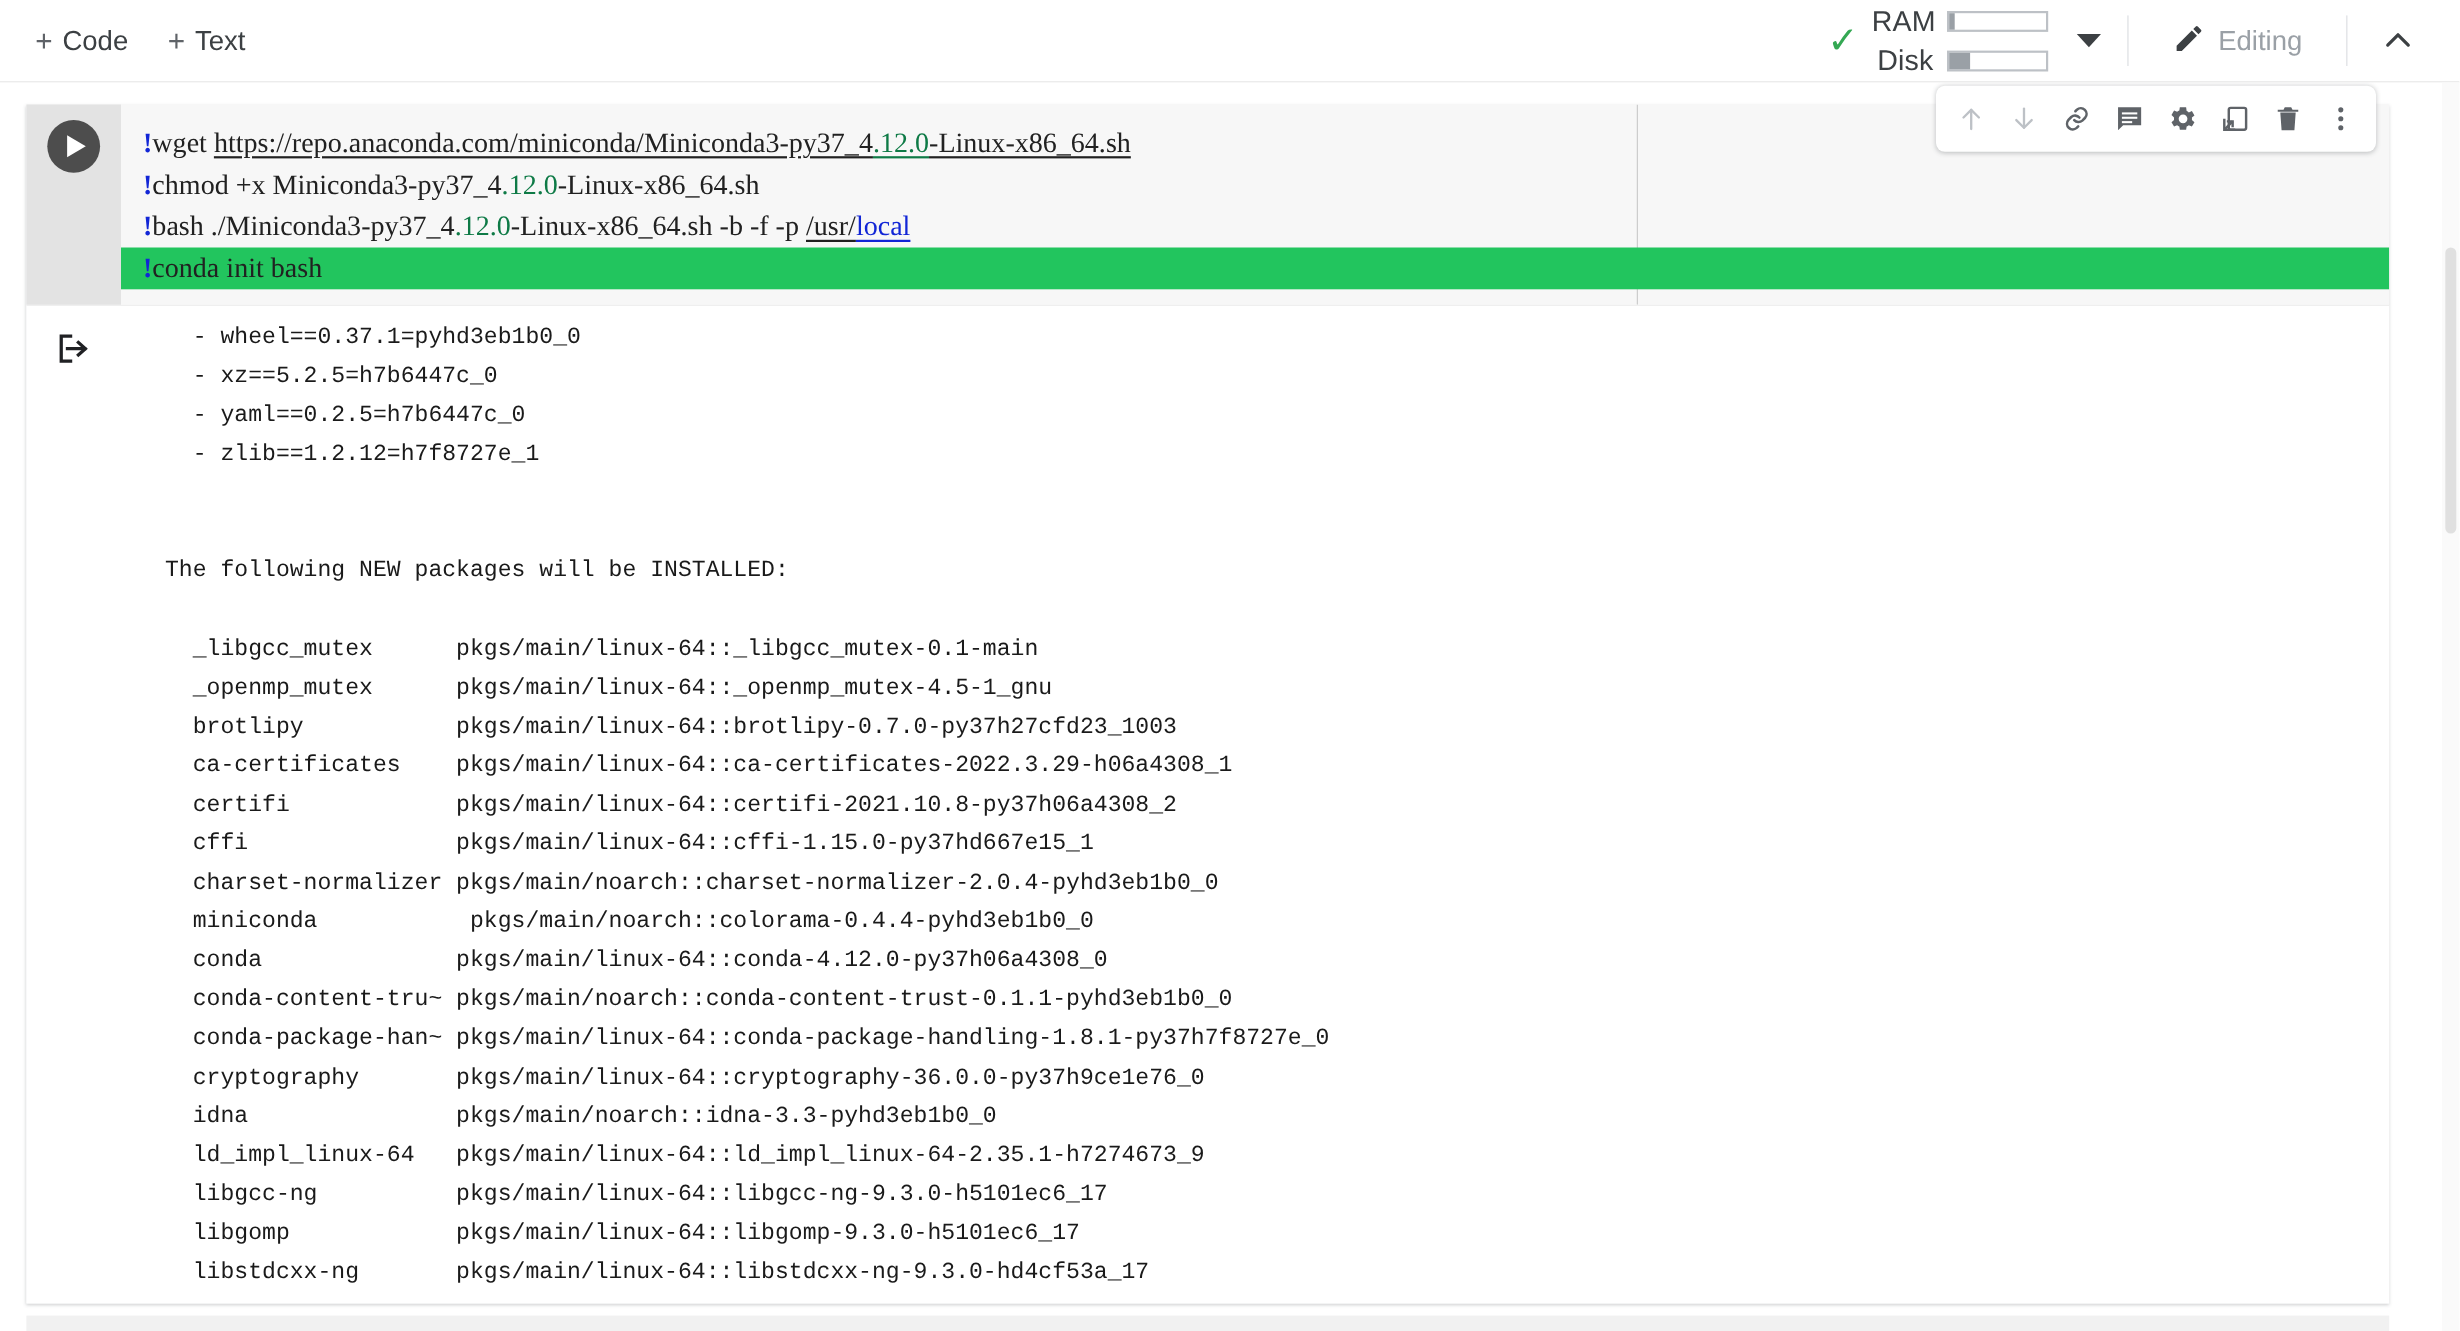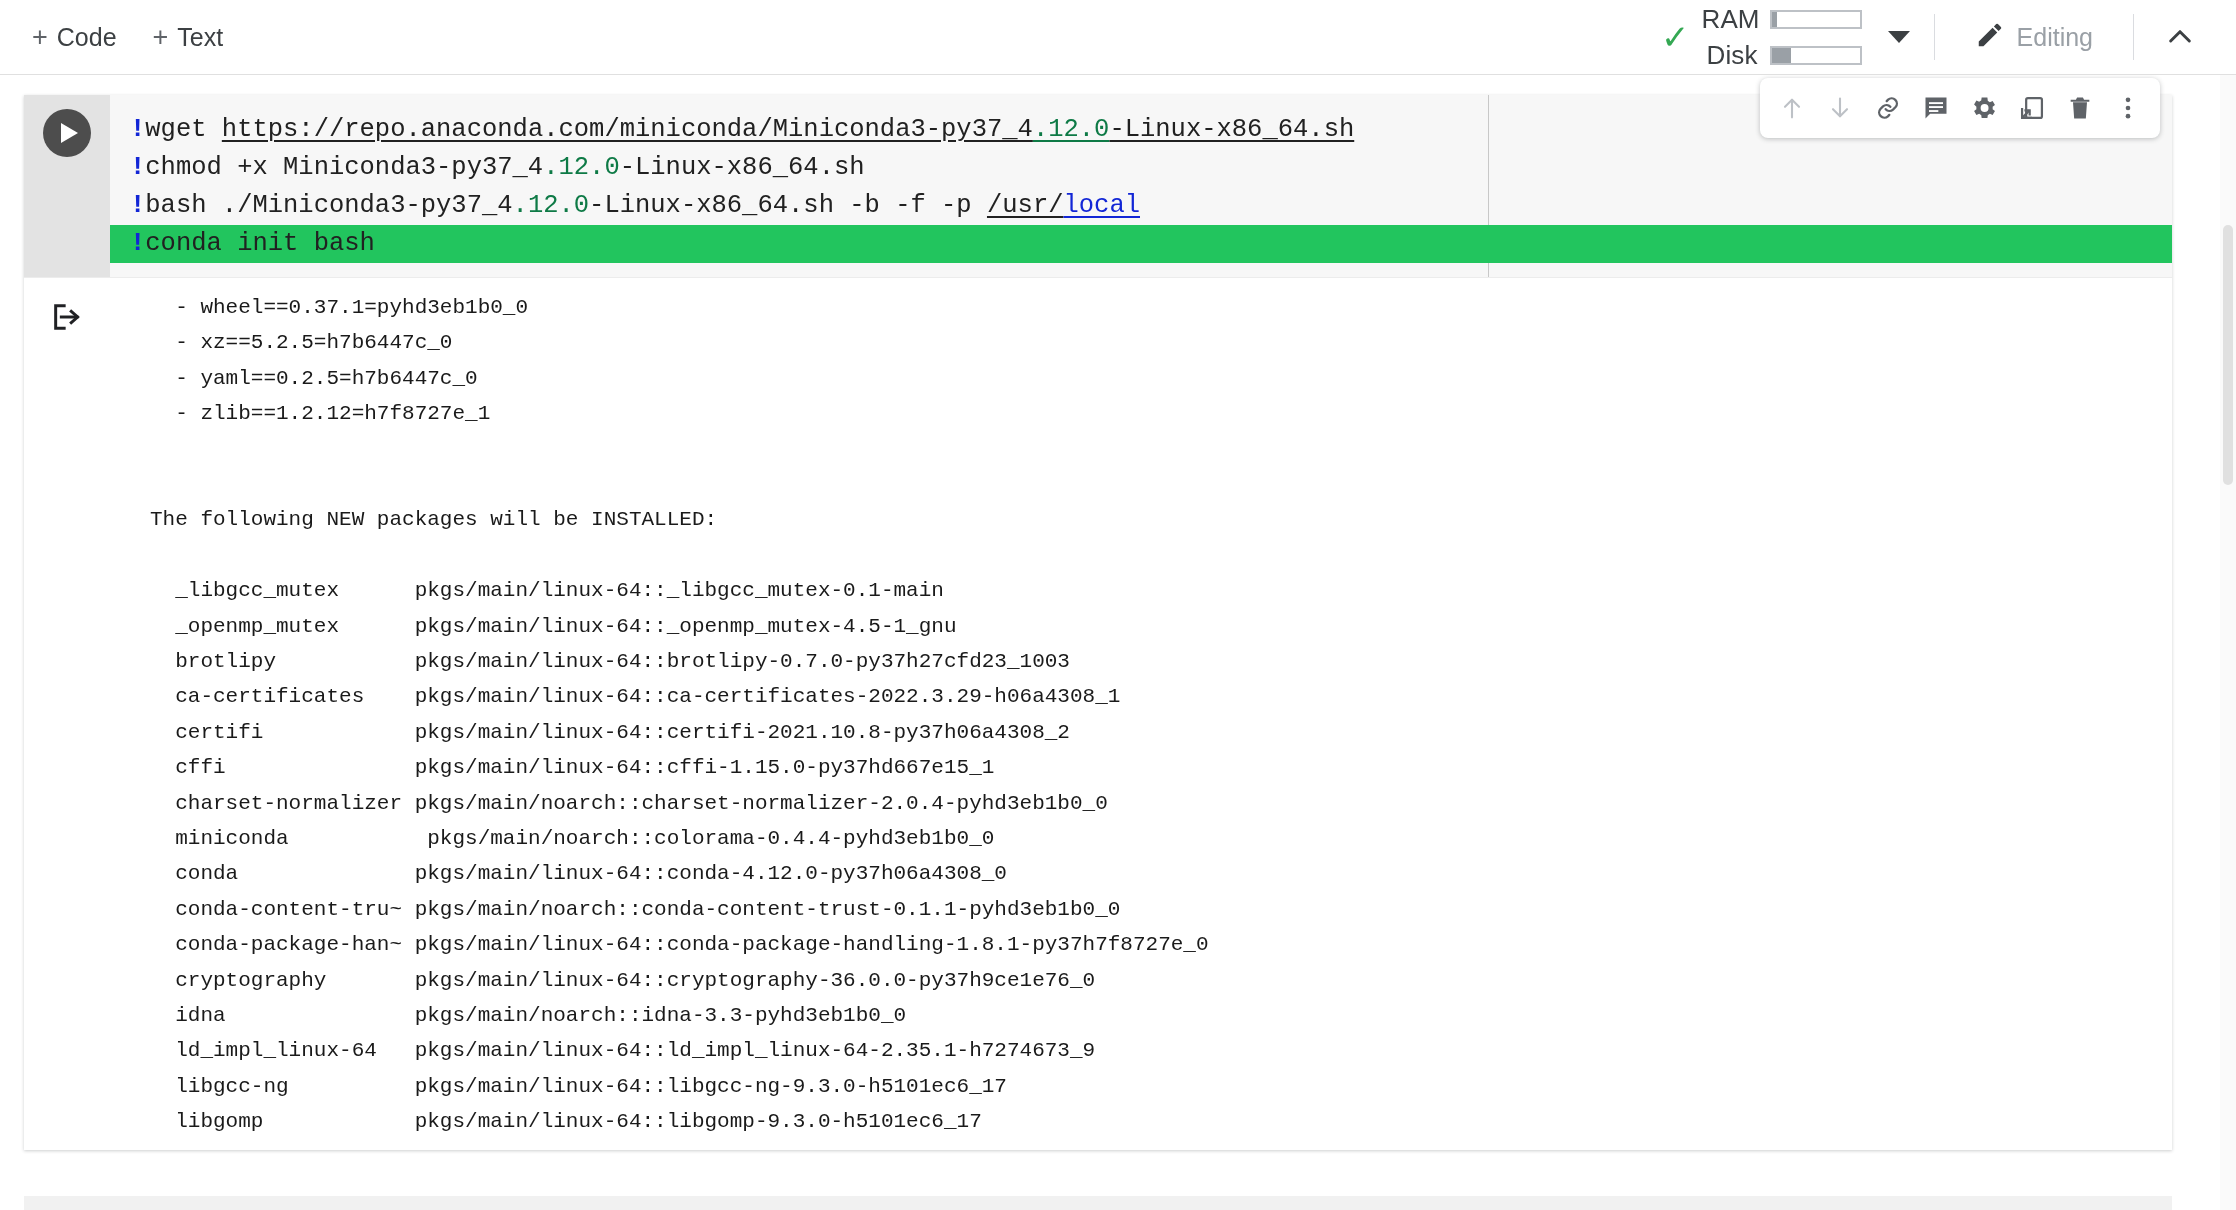--- a/index.html
+++ b/index.html
@@ -62,21 +62,21 @@
     display:flex; justify-content:center; padding-top: 14px;
   }
   .run-btn {
     width:48px;height:48px;border-radius:50%;background:#4d4d4d;
     display:flex;align-items:center;justify-content:center;cursor:pointer;
   }
   .run-tri { width:0;height:0;border-left:17px solid #fff;border-top:10px solid transparent;border-bottom:10px solid transparent; margin-left:5px;}
   .code-area { flex:1; position:relative; padding: 16px 0 14px 0; overflow:hidden; }
   .ruler { position:absolute; top:0; bottom:0; left: 1378px; width:1px; background:#c8c8c8; }
   .code-line {
-    font-family: Liberation Mono, monospace;
+    font-family: Liberation Serif, serif;
     font-size: 25.5px; line-height: 38px; white-space: pre;
     padding-left: 20px; color:#212121; position:relative; z-index:2;
   }
   .code-line.active { background:#22c55e; }
   .bang { color:#1226d6; font-weight:700; }
   .num  { color:#0e7a46; }
   .url  { text-decoration: underline; text-decoration-thickness:2px; text-underline-offset:4px;}
   .lnk  { color:#1226d6; text-decoration: underline; text-decoration-thickness:2px; text-underline-offset:4px;margin-top:40px;}
 
   
@@ -267,20 +267,21 @@
             <div class="out-line">  charset-normalizer pkgs/main/noarch::charset-normalizer-2.0.4-pyhd3eb1b0_0</div>
             <div class="out-line">  miniconda           pkgs/main/noarch::colorama-0.4.4-pyhd3eb1b0_0</div>
             <div class="out-line">  conda              pkgs/main/linux-64::conda-4.12.0-py37h06a4308_0</div>
             <div class="out-line">  conda-content-tru~ pkgs/main/noarch::conda-content-trust-0.1.1-pyhd3eb1b0_0</div>
             <div class="out-line">  conda-package-han~ pkgs/main/linux-64::conda-package-handling-1.8.1-py37h7f8727e_0</div>
             <div class="out-line">  cryptography       pkgs/main/linux-64::cryptography-36.0.0-py37h9ce1e76_0</div>
             <div class="out-line">  idna               pkgs/main/noarch::idna-3.3-pyhd3eb1b0_0</div>
             <div class="out-line">  ld_impl_linux-64   pkgs/main/linux-64::ld_impl_linux-64-2.35.1-h7274673_9</div>
             <div class="out-line">  libgcc-ng          pkgs/main/linux-64::libgcc-ng-9.3.0-h5101ec6_17</div>
             <div class="out-line">  libgomp            pkgs/main/linux-64::libgomp-9.3.0-h5101ec6_17</div>
+            <div class="out-line">  libstdcxx-ng       pkgs/main/linux-64::libstdcxx-ng-9.3.0-hd4cf53a_17</div>
           </div>
       </div>
 
     </div>
 
     <div class="cell-hscroll"></div>
   </div>
 
   <div class="scrollbar-track">
     <div class="scrollbar-thumb"></div>

